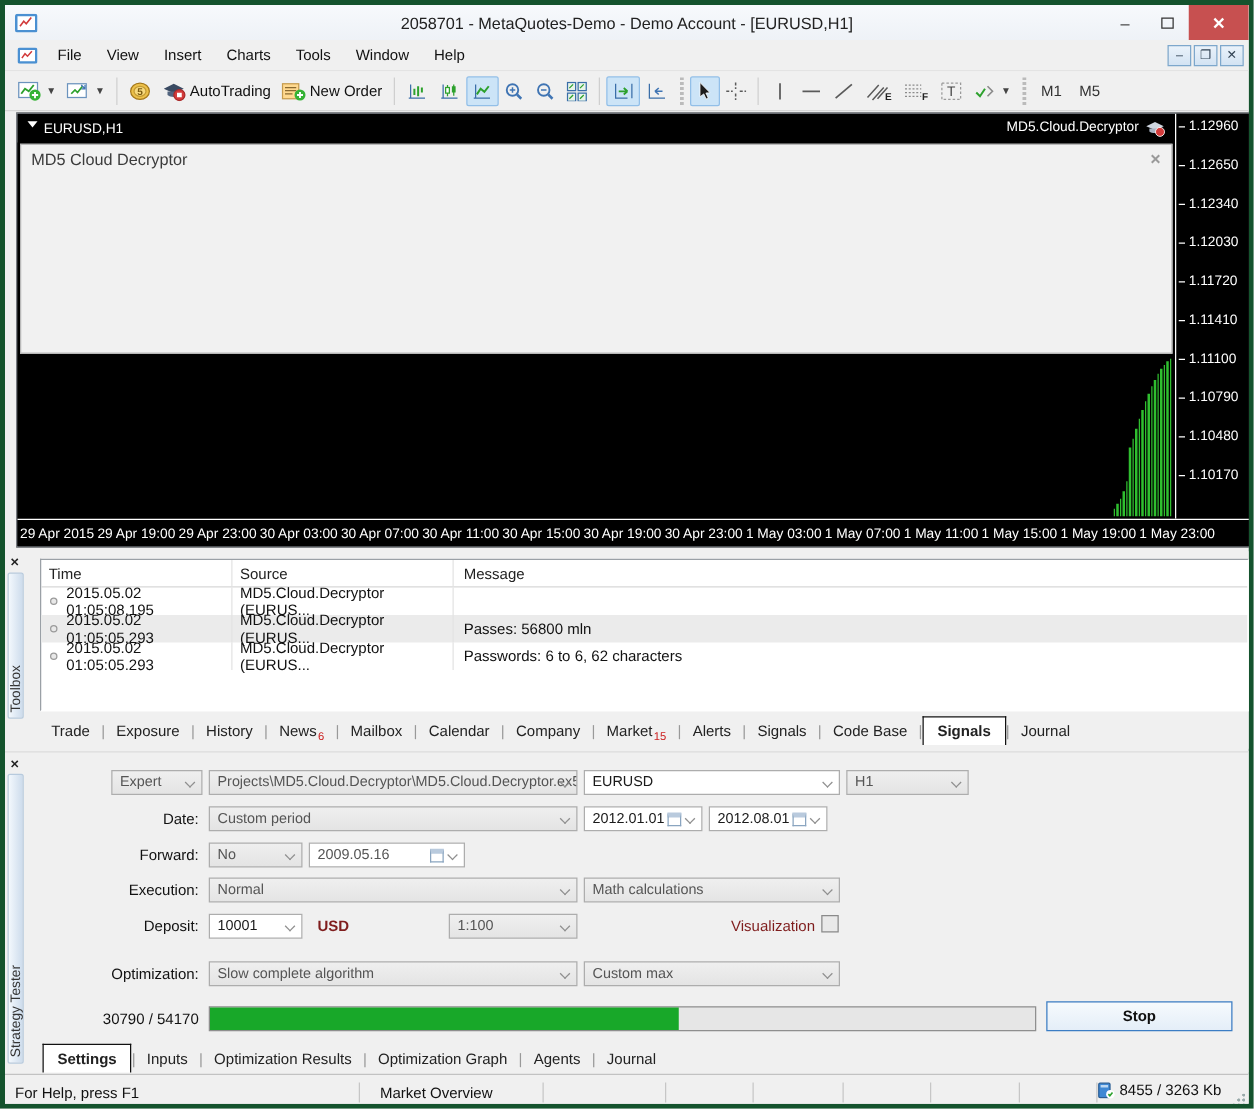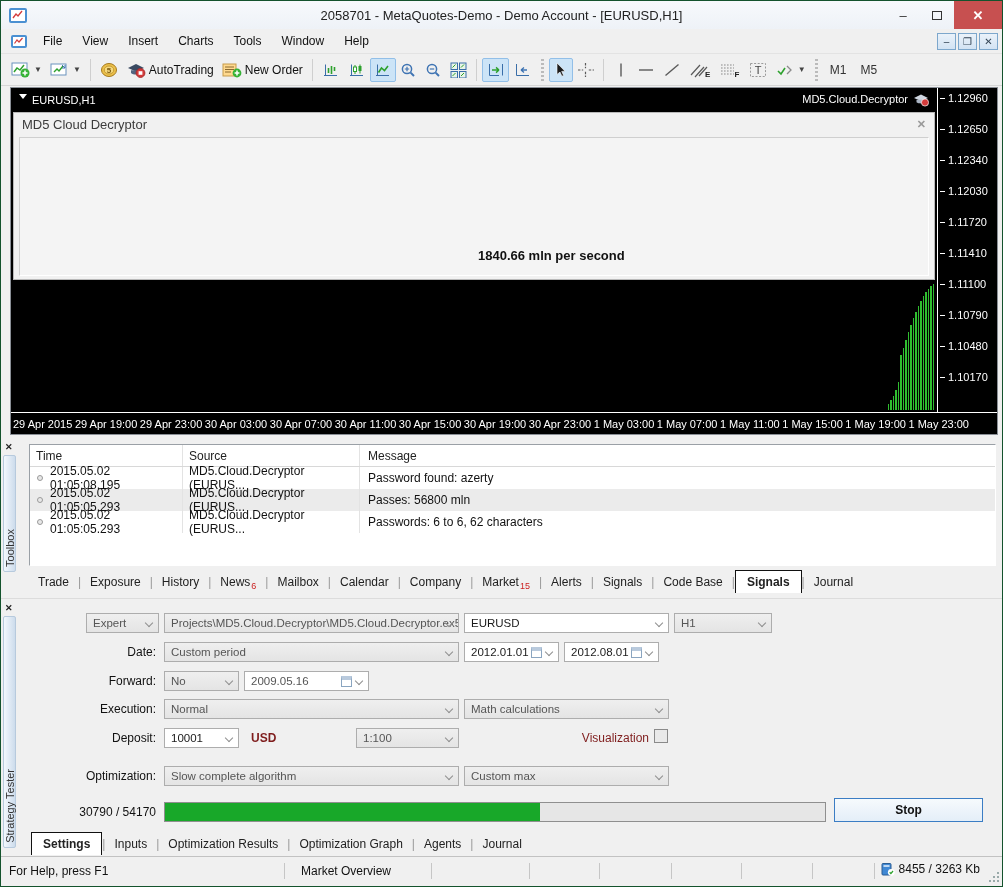--- a/index.html
+++ b/index.html
@@ -1,17 +1,17 @@
 <!DOCTYPE html>
 <html style="--green: #18a829;"><head>
 <meta charset="utf-8">
 <style>
   * { margin:0; padding:0; box-sizing:border-box; }
   html,body { width:1003px; height:887px; font-family:"Liberation Sans", sans-serif; background:#fff; }
-  .app { position:relative; width:1003px; height:887px; background:#f0f0f0; border:1px solid #14532d; overflow:hidden; font-size:12px; color:#1a1a1a; }
+  .app { position:relative; width:1003px; height:887px; background:#f0f0f0; border:4px solid #14532d; overflow:hidden; font-size:12px; color:#1a1a1a; }
 
   
   .titlebar { position:absolute; left:0; top:0; right:0; height:28px; background:linear-gradient(#f7f9fc,#eef2f7); display:flex; align-items:center; }
   .app-icon { margin-left:8px; display:inline-flex; }
   .title { position:absolute; left:0; right:0; text-align:center; font-size:13px; color:#222; }
   .wc { position:absolute; right:0; top:0; height:28px; display:flex; z-index:3; }
   .wc-btn { width:34px; height:28px; display:flex; align-items:center; justify-content:center; font-size:13px; color:#333; cursor:default; }
   .wc-btn.max span { display:block; width:10px; height:9px; border:1.5px solid #333; }
   .wc-btn.close { width:48px; background:#c75050; color:#fff; font-weight:bold; }
 
@@ -343,23 +343,20 @@
           <div class="gbar" style="height: 124px; background: rgb(47, 190, 47);"></div>
           <div class="gbar" style="height: 126px; background: rgb(47, 190, 47);"></div>
         </div>
     </div>
 
     <div class="md5-panel">
       <div class="md5-title">
         <span>MD5 Cloud Decryptor</span>
         <span class="panel-x">✕</span>
       </div>
-      <div class="md5-inner">
-        <span class="speed">1840.66 mln per second</span>
-      </div>
     </div>
 
     <div class="price-axis">
         <div class="price-label" style="top: 4px;">
           <i class="ptick"></i>
           <span>1.12960</span>
         </div>
         <div class="price-label" style="top: 35px;">
           <i class="ptick"></i>
           <span>1.12650</span>
@@ -429,21 +426,20 @@
         <span class="c-src">Source</span>
         <span class="c-msg">Message</span>
       </div>
       <div id="log-body">
           <div class="log-row">
             <span class="c-time">
               <i class="bullet"></i>
               <span>2015.05.02 01:05:08.195</span>
             </span>
             <span class="c-src">MD5.Cloud.Decryptor (EURUS...</span>
-            <span class="c-msg">Password found: azerty</span>
           </div>
           <div class="log-row alt">
             <span class="c-time">
               <i class="bullet"></i>
               <span>2015.05.02 01:05:05.293</span>
             </span>
             <span class="c-src">MD5.Cloud.Decryptor (EURUS...</span>
             <span class="c-msg">Passes: 56800 mln</span>
           </div>
           <div class="log-row">

